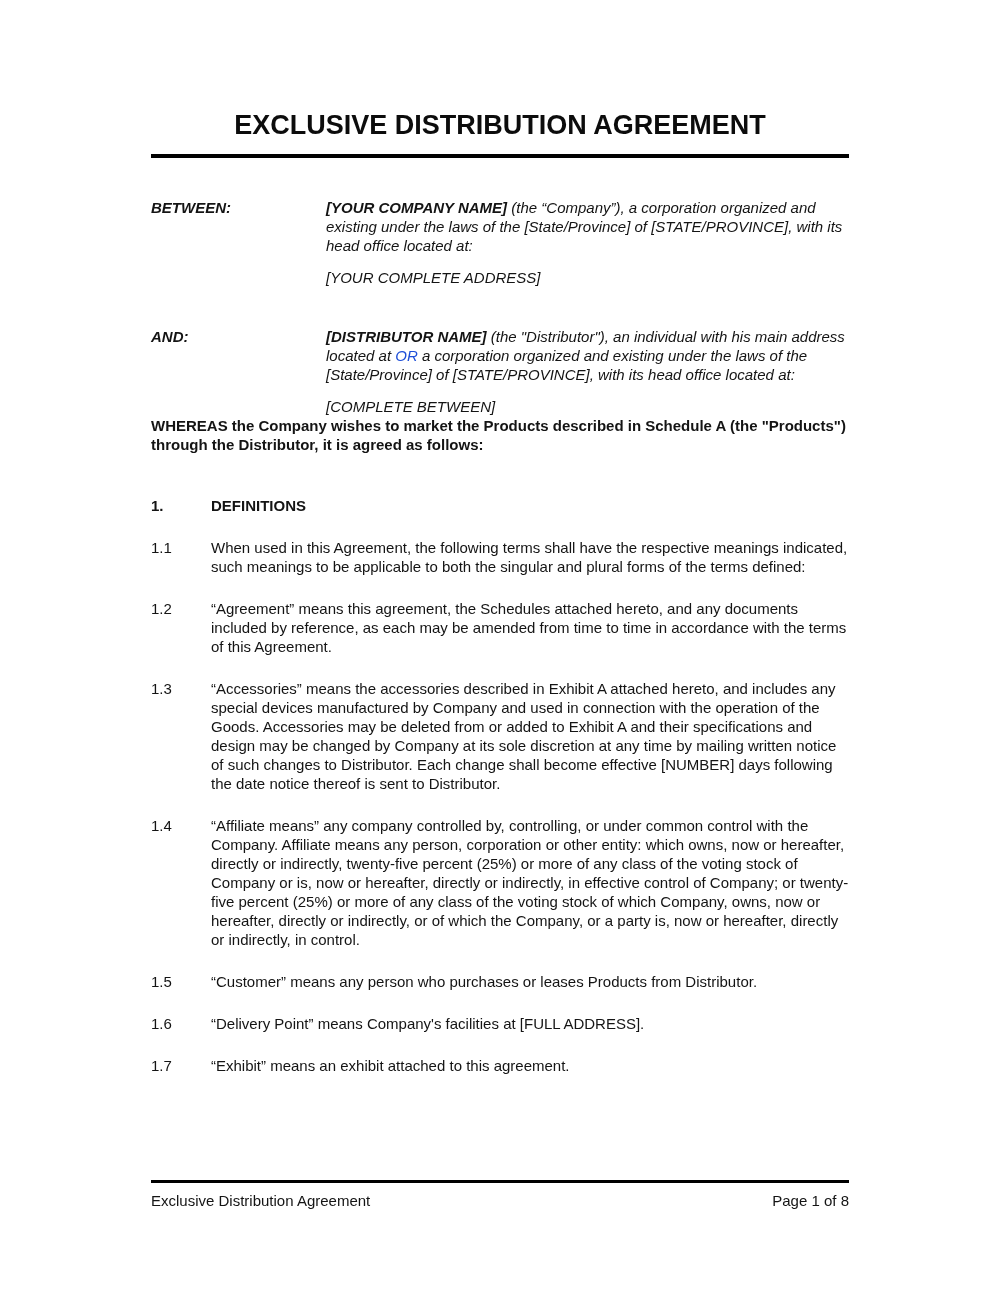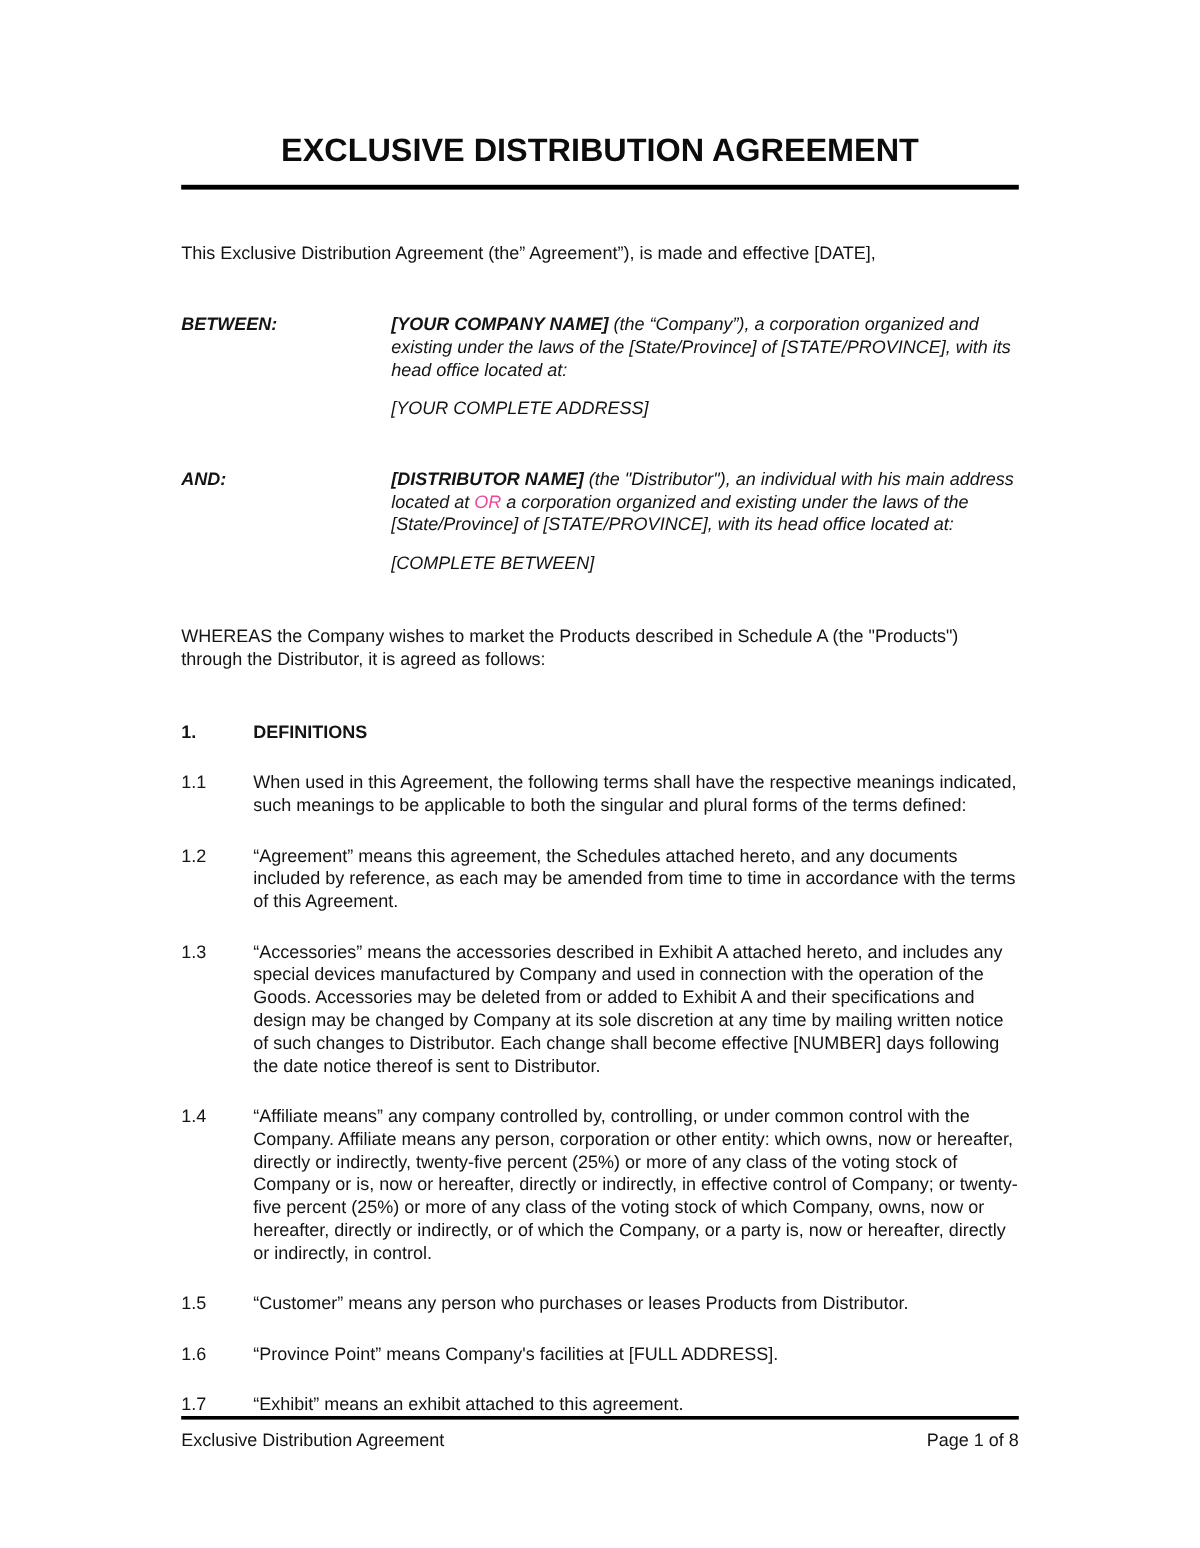--- a/index.html
+++ b/index.html
@@ -43,24 +43,24 @@
     margin-top: 40px;
     font-style: italic;
   }
   .party-label {
     font-weight: bold;
   }
   .party-address {
     margin-top: 13px;
   }
   .muted-or {
-    color: #ec4899;
+    color: #1d4ed8;
   }
   .whereas {
-    margin-top: 42px;
+    font-weight: bold;
   }
   .definitions-heading {
     display: grid;
     grid-template-columns: 60px 1fr;
     margin-top: 42px;
     font-weight: bold;
   }
   .def-item {
     display: grid;
     grid-template-columns: 60px 1fr;
@@ -87,21 +87,20 @@
 </style>
 </head>
 <body>
 
 <div class="page">
   <div class="content">
 
     <h1 class="doc-title">EXCLUSIVE DISTRIBUTION AGREEMENT</h1>
     <div class="title-rule"></div>
 
-    <p class="intro">This Exclusive Distribution Agreement (the” Agreement”), is made and effective [DATE],</p>
 
     <div class="party-block">
       <div class="party-label">BETWEEN:</div>
       <div class="party-content">
         <p class="party-text"><strong>[YOUR COMPANY NAME]</strong><span> (the “Company”), a corporation organized and existing under the laws of the [State/Province] of [STATE/PROVINCE], with its head office located at:</span><span class="muted-or"></span><span></span></p>
         <p class="party-address">[YOUR COMPLETE ADDRESS]</p>
       </div>
     </div>
 
     <div class="party-block">
@@ -134,21 +133,21 @@
     <div class="def-item">
       <span class="num">1.4</span>
       <span class="def-text">“Affiliate means” any company controlled by, controlling, or under common control with the Company. Affiliate means any person, corporation or other entity: which owns, now or hereafter, directly or indirectly, twenty-five percent (25%) or more of any class of the voting stock of Company or is, now or hereafter, directly or indirectly, in effective control of Company; or twenty-five percent (25%) or more of any class of the voting stock of which Company, owns, now or hereafter, directly or indirectly, or of which the Company, or a party is, now or hereafter, directly or indirectly, in control.</span>
     </div>
     <div class="def-item">
       <span class="num">1.5</span>
       <span class="def-text">“Customer” means any person who purchases or leases Products from Distributor.</span>
     </div>
     <div class="def-item">
       <span class="num">1.6</span>
-      <span class="def-text">“Province Point” means Company's facilities at [FULL ADDRESS].</span>
+      <span class="def-text">“Delivery Point” means Company's facilities at [FULL ADDRESS].</span>
     </div>
     <div class="def-item">
       <span class="num">1.7</span>
       <span class="def-text">“Exhibit” means an exhibit attached to this agreement.</span>
     </div>
 
   </div>
 
   <div class="page-footer">
     <div class="footer-rule"></div>

